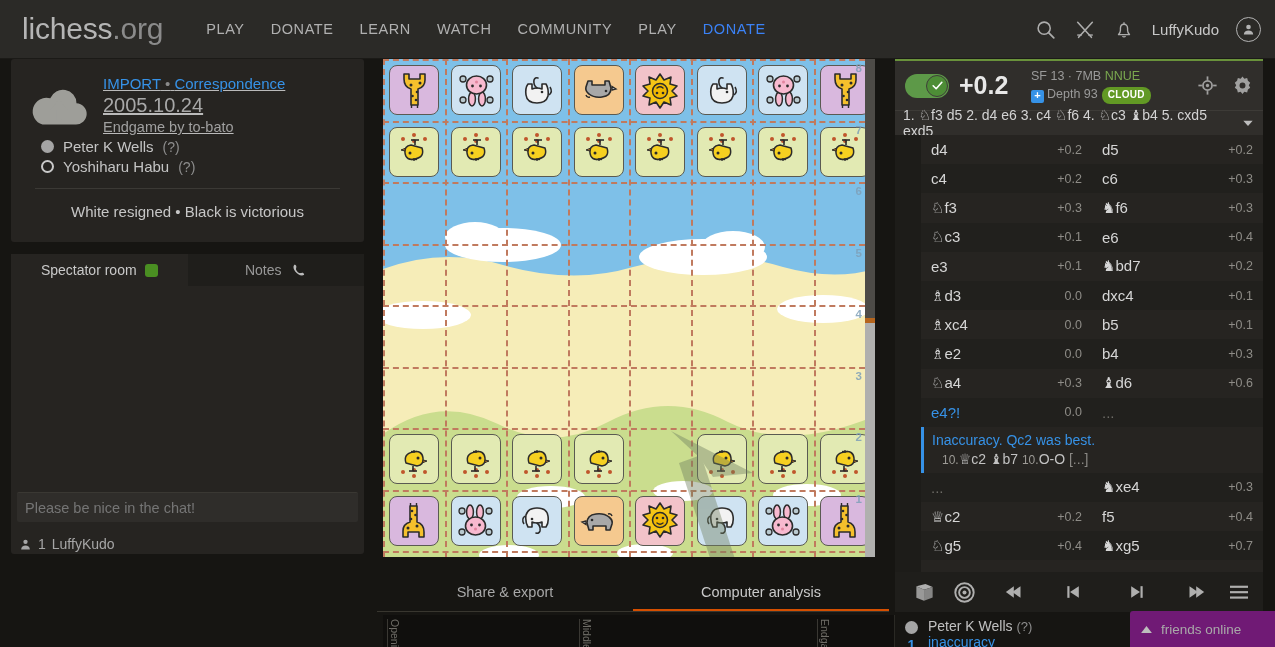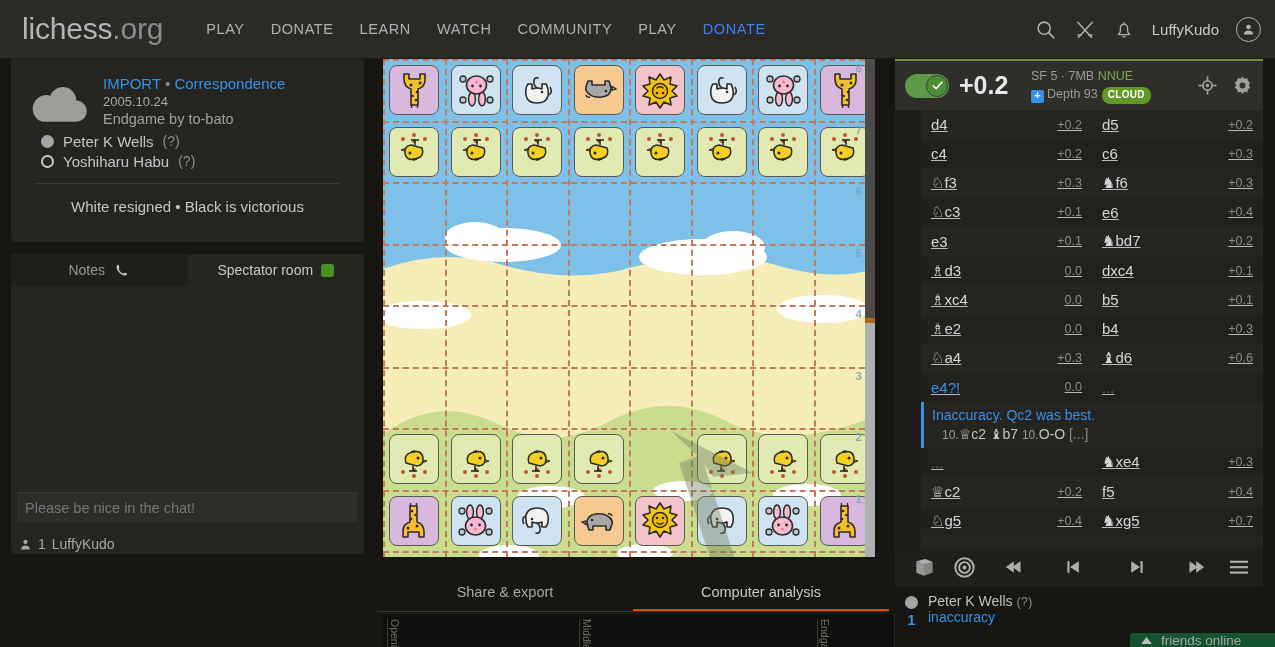--- a/index.html
+++ b/index.html
@@ -47,24 +47,24 @@
   #main { position: absolute; top: 59px; left: 0; width: 1275px; height: 588px; }
 
   
   #left { position: absolute; left: 11px; top: 0; width: 353px; }
   #game-info {
     background: #262421; border-radius: 3px;
     padding: 12px 14px 10px 14px; height: 183px;
   }
   .gi-top { display: flex; gap: 10px; }
   #cloud-icon { width: 68px; flex: 0 0 68px; padding-top: 12px; }
-  .gi-text { padding-top: 4px; }
+  .gi-text { padding-top: 4px; text-decoration: underline; }
   .gi-line1 { font-size: 15px; color: #3692e7; margin-bottom: 2px; }
   .gi-line1 .sep { color: #8a8a8a; }
-  .gi-line2 { font-size: 13px; color: #a8a8a8; margin-bottom: 2px; }
+  .gi-line2 { font-size: 20px; color: #a8a8a8; margin-bottom: 2px; }
   .gi-line3 { font-size: 14.5px; color: #a0a0a0; }
   .player-row {
     display: flex; align-items: center; gap: 9px;
     font-size: 15px; color: #c4c4c4; margin-top: 3px; padding-left: 16px;
   }
   .pdot { width: 13px; height: 13px; border-radius: 50%; flex: 0 0 13px; }
   .pdot.white { background: #a5a5a5; }
   .pdot.black { background: transparent; border: 2px solid #c9c9c9; }
   .player-row .q { color: #8d8d8d; font-size: 14px; }
   #gi-divider { height: 1px; background: #3b3935; margin: 13px 10px 0 10px; }
@@ -179,21 +179,21 @@
     height: 25px; display: flex; align-items: center; padding: 0 8px;
     font-size: 14px; color: #d3d3d3; background: #302e2b;
     border-top: 1px solid #3d3b37; justify-content: space-between;
     cursor: pointer;
   }
 
   #movelist {
     background: #262421; height: 437px; overflow: hidden; position: relative;
     border-left: 26px solid #1d1c19;
   }
-  .mrow { display: flex; height: 29.2px; align-items: center; font-size: 15px; text-decoration: underline; }
+  .mrow { display: flex; height: 29.2px; align-items: center; font-size: 15px; }
   .mrow:nth-child(odd) { background: #262421; }
   .mrow:nth-child(even) { background: #21201d; }
   .mi {
     position: absolute; left: -26px; width: 26px; text-align: center;
     font-size: 12.5px; color: #777570;
   }
   .mrow { position: relative; }
   .half { display: flex; align-items: center; flex: 1; padding-left: 10px; }
   .san { color: #d6d6d6; flex: 1; }
   .san.active { color: #3692e7; }
@@ -218,22 +218,22 @@
 
   #analysis-footer { padding: 6px 10px 0 10px; display: flex; align-items: flex-start; gap: 10px; }
   .acpl-dot { width: 13px; height: 13px; border-radius: 50%; background: #a5a5a5; margin-top: 3px; }
   .acpl-num { font-size: 14px; font-weight: bold; color: #3692e7; width: 13px; text-align: center; }
   .acpl-col { display: flex; flex-direction: column; align-items: center; gap: 3px; }
   .acpl-name { font-size: 14px; color: #c0c0c0; text-align: center; }
   .acpl-name .q { color: #8d8d8d; font-size: 13px; }
   .acpl-kind { font-size: 14px; color: #3692e7; }
 
   #friends-bar {
-    position: absolute; right: 0; bottom: 0; width: 145px; height: 14px;
-    background: #14532d; border-radius: 3px 0 0 0;
+    position: absolute; right: 0; bottom: 0; width: 145px; height: 36px;
+    background: #701a75; border-radius: 3px 0 0 0;
     display: flex; align-items: center; gap: 8px; padding-left: 10px;
     font-size: 13.5px; color: #a9a9a9; cursor: pointer;
   }
 </style>
 </head>
 <body>
 
 <div id="topnav">
   <div id="site-title">
     <span>lichess</span><span class="dim">.org</span>
@@ -301,29 +301,29 @@
         <span class="pdot black"></span>
         <span>Yoshiharu Habu</span>
         <span class="q">(?)</span>
       </div>
       <div id="gi-divider"></div>
       <div id="game-result">White resigned • Black is victorious</div>
     </div>
 
     <div id="chat-box">
       <div id="chat-tabs">
+        <div class="chat-tab active">
+          <span>Spectator room</span>
+          <span id="online-dot"></span>
+        </div>
         <div class="chat-tab">
           <span>Notes</span>
           <svg width="17" height="17" viewBox="0 0 24 24">
             <path d="M6 4 c4 0 3 4 2.5 5.5 c-0.6 1.8 4.2 7.4 6.4 6.2 c1.6 -0.9 4.6 -1.4 5.1 2.3 c-6 5 -19 -8 -14 -14 z" fill="#bcbcbc"></path>
           </svg>
-        </div>
-        <div class="chat-tab active">
-          <span>Spectator room</span>
-          <span id="online-dot"></span>
         </div>
       </div>
       <div id="chat-body"></div>
       <input id="chat-input" placeholder="Please be nice in the chat!" style="">
       <div id="spectator-list">
         <svg width="13" height="13" viewBox="0 0 24 24">
           <circle cx="12" cy="7" r="4" fill="#a6a6a6"></circle>
           <path d="M4 21 c0 -4.6 3.6 -7.2 8 -7.2 s8 2.6 8 7.2 z" fill="#a6a6a6"></path>
         </svg>
         <span>1</span>
@@ -875,21 +875,21 @@
         <div id="eng-toggle">
           <div class="knob">
             <svg width="13" height="13" viewBox="0 0 24 24">
               <path d="M4 12.5 l5.5 5.5 L20 6" fill="none" stroke="#ffffff" stroke-width="3" stroke-linecap="round" stroke-linejoin="round"></path>
             </svg>
           </div>
         </div>
         <div id="eval-score">+0.2</div>
         <div id="eng-meta">
           <div>
-            <span>SF 5 · 7MB</span>
+            <span>SF 13 · 7MB</span>
             <span class="nnue">NNUE</span>
           </div>
           <div>
             <span class="plus-badge">+</span><span>Depth 93</span><span class="cloud-badge">CLOUD</span>
           </div>
         </div>
         <div id="eng-icons">
           <svg class="eng-icon" viewBox="0 0 24 24">
             <circle cx="12" cy="12" r="5.2" fill="none" stroke="#bdbdbd" stroke-width="2"></circle>
             <circle cx="12" cy="12" r="1.9" fill="#bdbdbd"></circle>
@@ -897,20 +897,26 @@
             <line x1="12" y1="18.4" x2="12" y2="22.4" stroke="#bdbdbd" stroke-width="2"></line>
             <line x1="1.6" y1="12" x2="5.6" y2="12" stroke="#bdbdbd" stroke-width="2"></line>
             <line x1="18.4" y1="12" x2="22.4" y2="12" stroke="#bdbdbd" stroke-width="2"></line>
           </svg>
           <svg class="eng-icon" viewBox="0 0 24 24">
             <path d="M12 1.8 l2.1 2.6 l3.2 -0.9 l0.9 3.2 l2.6 2.1 l-1.6 2.9 l1.6 2.9 l-2.6 2.1 l-0.9 3.2 l-3.2 -0.9 l-2.1 2.6 l-2.1 -2.6 l-3.2 0.9 l-0.9 -3.2 l-2.6 -2.1 l1.6 -2.9 l-1.6 -2.9 l2.6 -2.1 l0.9 -3.2 l3.2 0.9 z" fill="#bdbdbd"></path>
             <circle cx="12" cy="12" r="3.4" fill="#302e2b"></circle>
           </svg>
         </div>
       </div>
+      <div id="pv-line">
+        <span>1. ♘f3 d5 2. d4 e6 3. c4 ♘f6 4. ♘c3 ♝b4 5. cxd5 exd5</span>
+        <svg width="14" height="14" viewBox="0 0 24 24">
+          <path d="M4 8 L12 17 L20 8 Z" fill="#bdbdbd"></path>
+        </svg>
+      </div>
     </div>
 
     <div id="movelist">
         <div class="mrow">
           <span class="mi">1</span>
           <div class="half">
             <span class="san">d4</span>
             <span class="ev">+0.2</span>
           </div>
           <div class="half">

